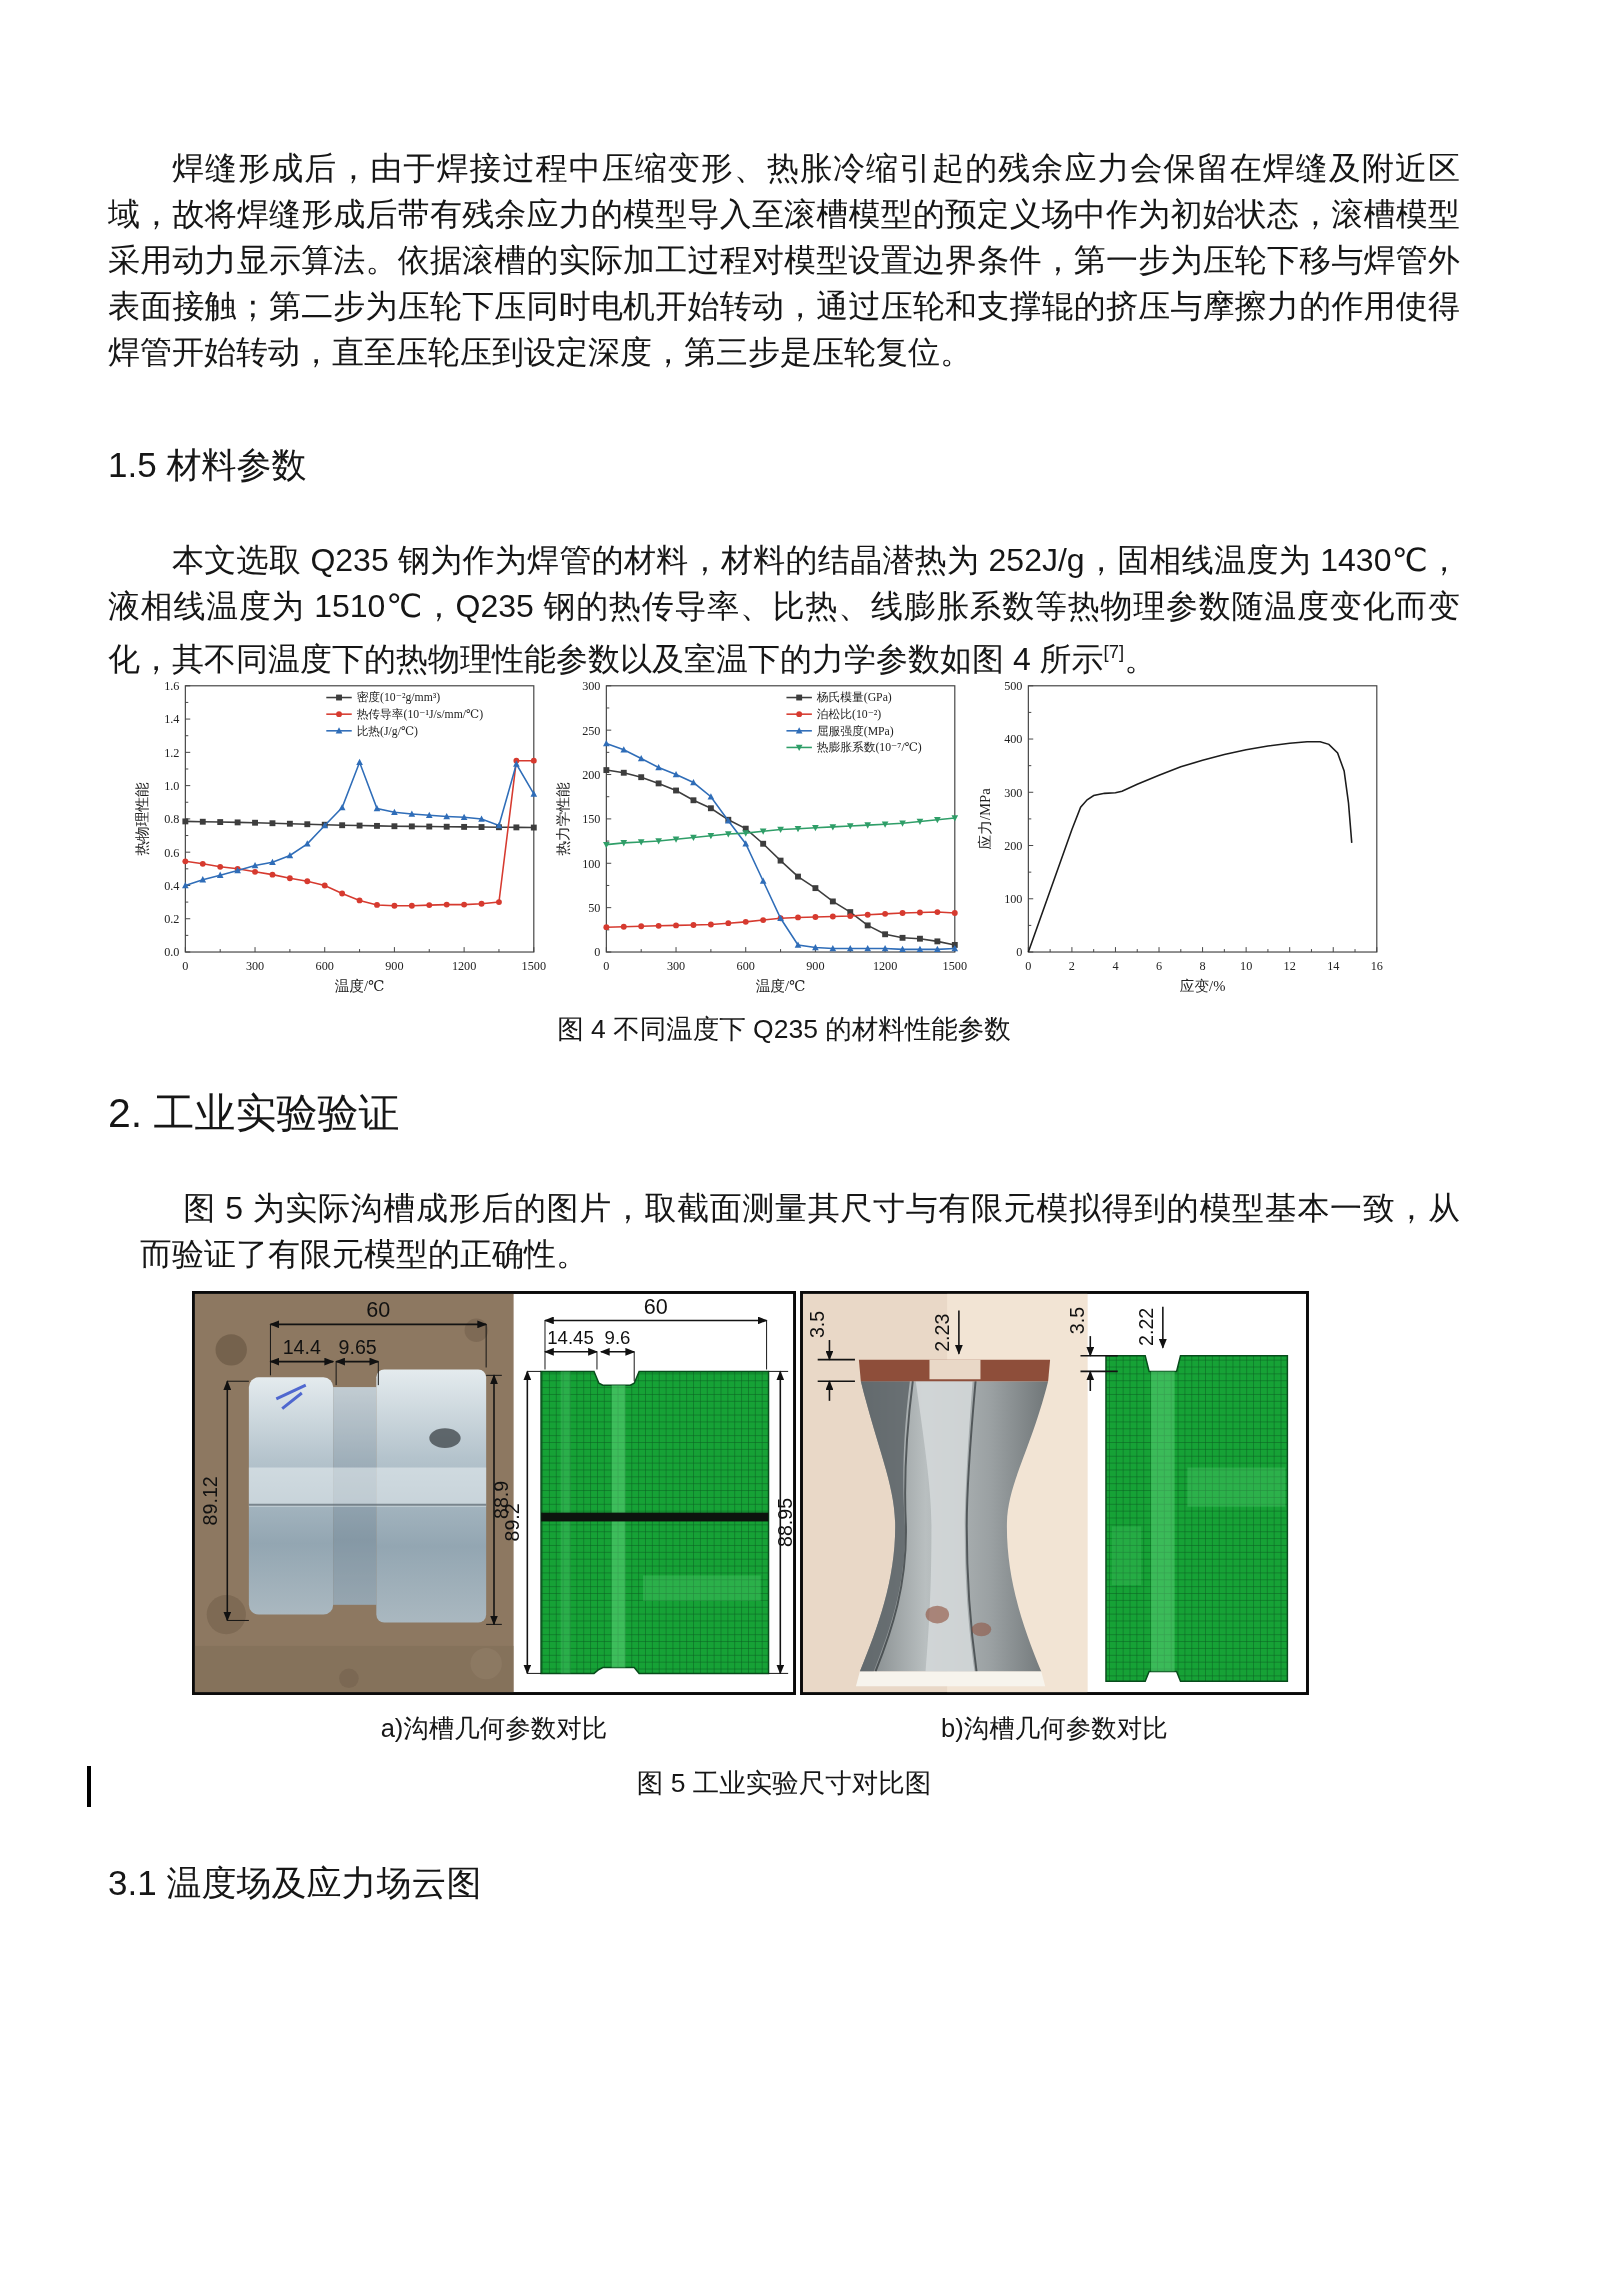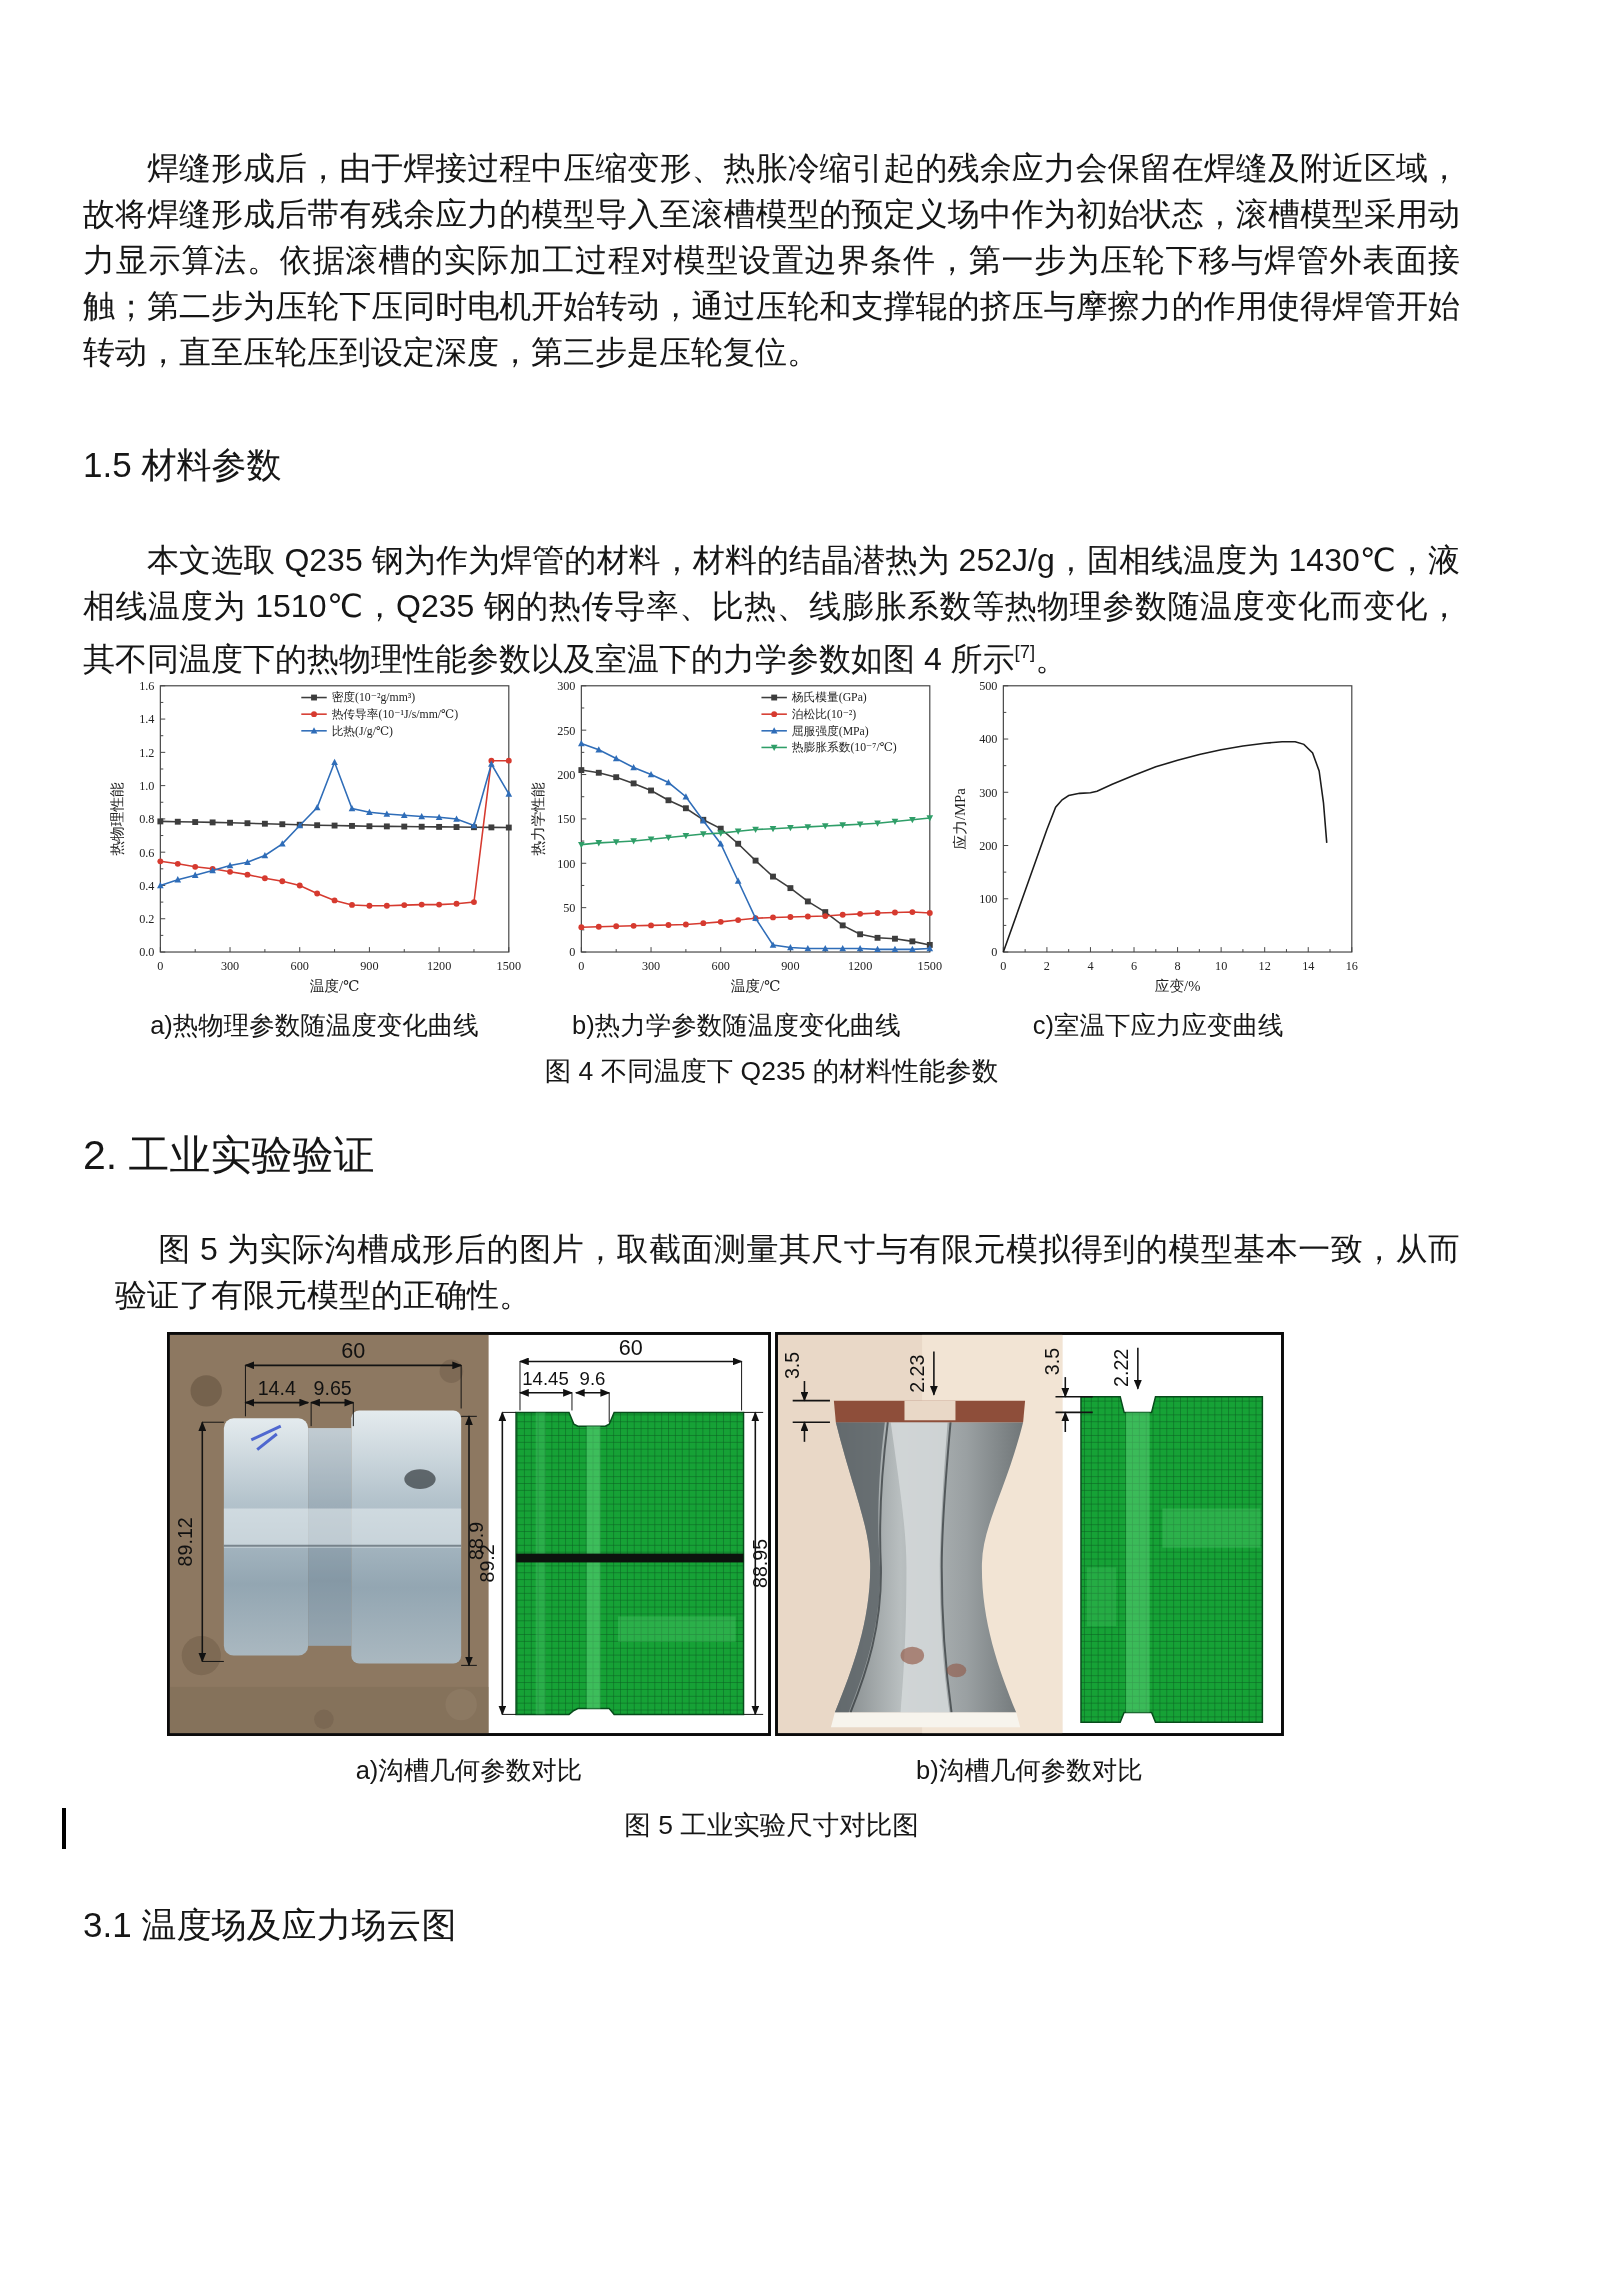--- a/index.html
+++ b/index.html
@@ -1,17 +1,17 @@
 <!DOCTYPE html>
 <html lang="zh"><head>
 <meta charset="utf-8">
 <style>
   html,body{margin:0;padding:0;background:#ffffff;}
   .page{position:relative;width:1621px;height:2209px;background:#fff;box-sizing:border-box;
-        padding:145px 161px 0 83px;color:#161616;
+        padding:145px 161px 0 108px;color:#161616;
         font-family:"Liberation Sans","DejaVu Sans",sans-serif;border-radius:30px;}
   .par{font-size:32px;line-height:46px;text-align:justify;margin:0;}
   .indent{text-indent:2em;}
   .par sup{font-size:0.58em;}
   .p3block{margin-left:32px;text-indent:1.35em;}
   .h-sub{font-size:35px;font-weight:500;line-height:1.2;margin:69px 0 0 0;}
   .h-main{font-size:41px;font-weight:500;line-height:1.15;margin:43px 0 0 0;}
   .h-sub.second{margin-top:61px;}
   .h-main.third{margin-top:65px;}
   .fig4-row{display:flex;gap:9.8px;margin:-5.9px 0 0 25.5px;}
@@ -348,25 +348,20 @@
         <line x1="52" y1="64.39999999999998" x2="57" y2="64.39999999999998" stroke="#444"></line>
         <text x="46" y="68.89999999999998" font-size="12.5" fill="#222" class="sf" text-anchor="end">400</text>
         <line x1="52" y1="10" x2="57" y2="10" stroke="#444"></line>
         <text x="46" y="14.5" font-size="12.5" fill="#222" class="sf" text-anchor="end">500</text>
         <text x="230" y="322" font-size="15" fill="#222" class="sf" text-anchor="middle">应变/%</text>
         <text x="0" y="0" font-size="15" fill="#222" class="sf" text-anchor="middle" transform="translate(13 146) rotate(-90)">应力/MPa</text>
         <polyline points="52,282 74.25,219.44 96.5,156.88 105.4,134.03199999999998 112.075,126.41600000000003 118.75,122.06400000000002 129.875,119.888 141,119.344 147.675,117.71200000000002 163.25,110.63999999999999 185.5,101.392 207.75,92.68800000000002 230,86.16 252.25,80.17599999999999 274.5,75.28 296.75,71.47199999999998 319,68.75199999999998 336.8,67.12 350.15000000000003,67.12 359.05,69.84 367.95,78.54400000000001 374.625,97.03999999999999 379.075,129.67999999999998 382.41249999999997,170.48000000000002" fill="none" stroke="#1c1c1c" stroke-width="1.6"></polyline>
       </svg>
   </div>
 
-  <div class="fig4-caps">
-    <div class="cap-cell">a)热物理参数随温度变化曲线</div>
-    <div class="cap-cell">b)热力学参数随温度变化曲线</div>
-    <div class="cap-cell">c)室温下应力应变曲线</div>
-  </div>
 
   <div class="fig-main-cap">图 4 不同温度下 Q235 的材料性能参数</div>
 
   <h2 class="h-main">2. 工业实验验证</h2>
 
   <p class="par p3block" style="margin-top:47px;">图 5 为实际沟槽成形后的图片，取截面测量其尺寸与有限元模拟得到的模型基本一致，从而验证了有限元模型的正确性。</p>
 
   <div class="fig5-row">
 
     <svg width="604" height="404" viewBox="0 0 616 412">

